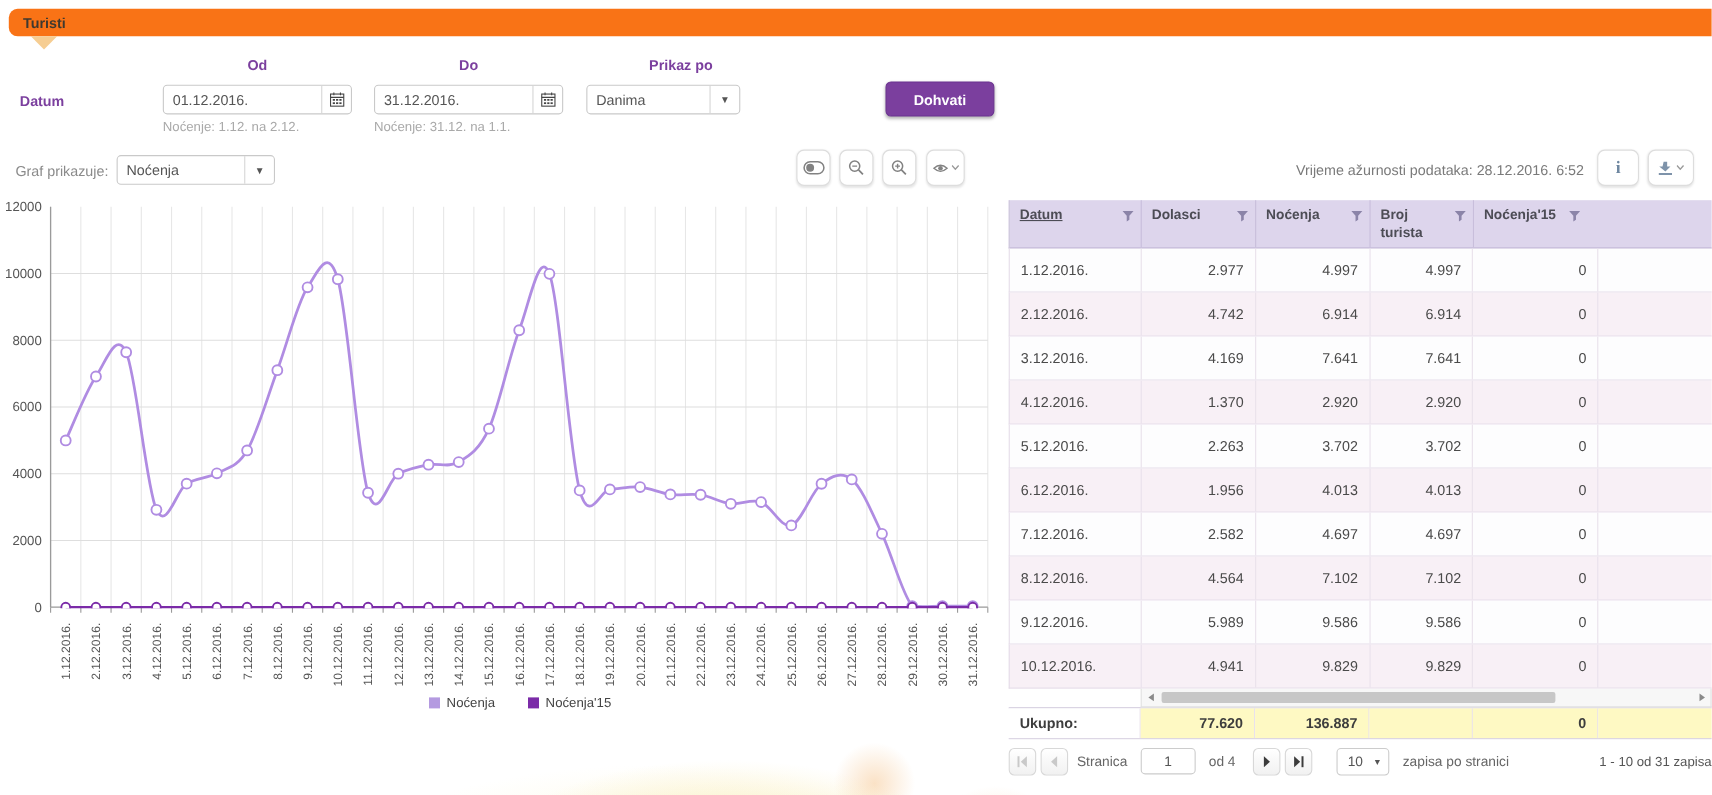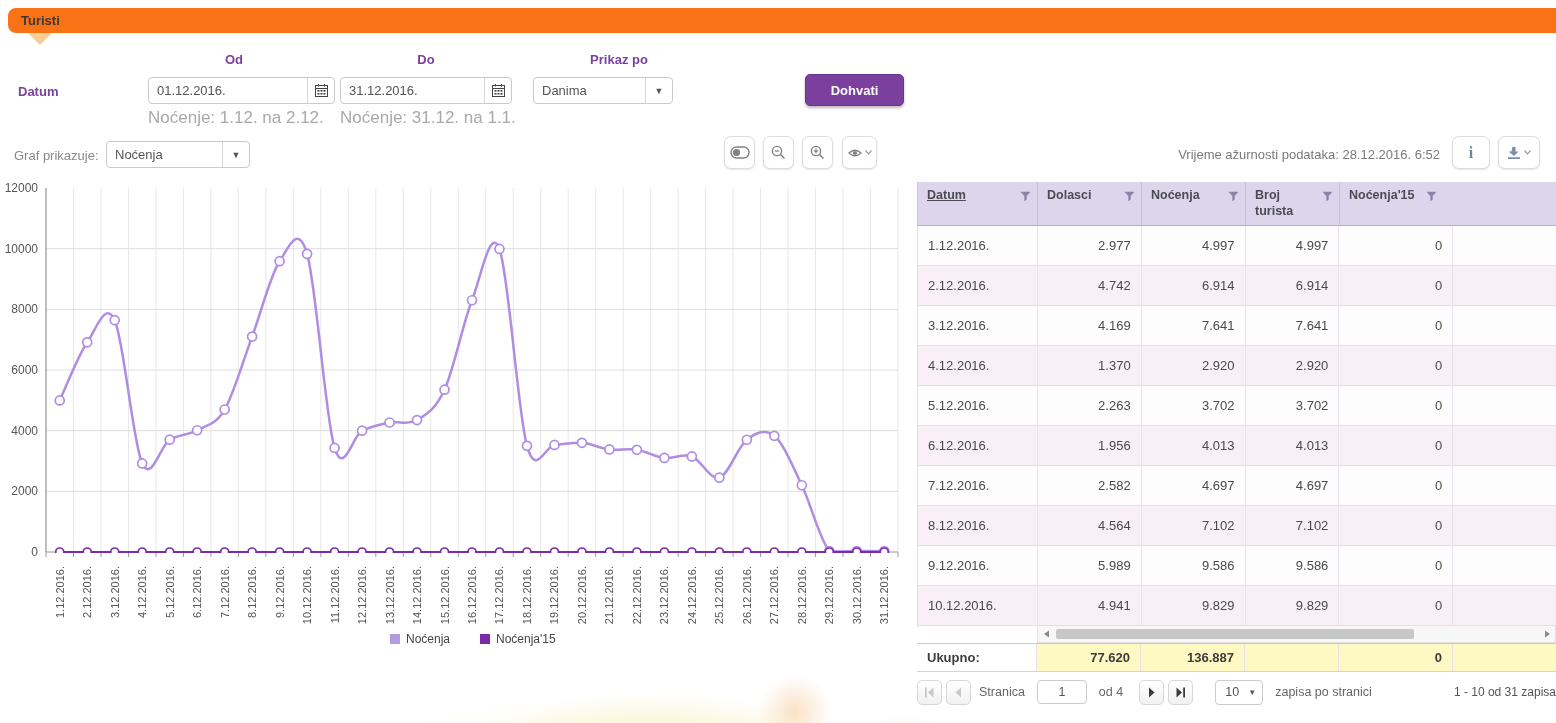--- a/index.html
+++ b/index.html
@@ -16,21 +16,21 @@
       radial-gradient(ellipse 430px 150px at 600px 800px, rgba(250,241,195,.65), rgba(250,241,195,0) 70%);
   }
 
   
   .titlebar { position:absolute; left:8px; top:8px; right:0; height:25px; background:#f97316;
     border-radius:8px 0 0 8px; line-height:25px; padding-left:13px; font-size:13px; font-weight:bold; color:#3e3930; }
   .title-pointer { position:absolute; left:28px; top:33px; width:0; height:0;
     border-left:12px solid transparent; border-right:12px solid transparent; border-top:12px solid #f6cd92; }
 
   .plabel { position:absolute; color:#7b3f9e; font-weight:bold; font-size:13px; }
-  .hint { position:absolute; color:#a9a9a9; font-size:17px; }
+  .hint { position:absolute; color:#a9a9a9; font-size:12px; }
 
   .ctl { position:absolute; height:27px; background:#fff; border:1px solid #c9c9c9; border-radius:4px;
     font-size:13px; color:#555; }
   .ctl input { border:none; outline:none; width:100%; height:100%; padding:0 8px; font-size:13px; color:#555;
     font-family:"Liberation Sans",sans-serif; background:transparent; }
   .ctl .tail { position:absolute; right:0; top:0; width:27px; height:100%; border-left:1px solid #d6d6d6;
     display:flex; align-items:center; justify-content:center; cursor:pointer; }
   .ctl .val { display:block; line-height:25px; padding:0 8px; }
   .arrow-glyph { font-size:9px; color:#555; }
 
@@ -94,21 +94,21 @@
   <div class="titlebar">
     <span>Turisti</span>
   </div>
   <div class="title-pointer"></div>
 
   <div class="plabel" style="left:148px;top:52px;width:172px;text-align:center">Od</div>
   <div class="plabel" style="left:340px;top:52px;width:172px;text-align:center">Do</div>
   <div class="plabel" style="left:533px;top:52px;width:172px;text-align:center">Prikaz po</div>
   <div class="plabel" style="left:18px;top:84px">Datum</div>
 
-  <div class="ctl" style="left:148px;top:77px;width:187px">
+  <div class="ctl" style="left:148px;top:77px;width:172px">
     <input style="padding-right: 32px;" value="01.12.2016.">
     <span class="tail">
       <svg width="15" height="15" viewBox="0 0 15 15">
           <g stroke="#444" fill="none">
         <rect x="1.5" y="2.5" width="12" height="11"></rect>
             <line x1="1.5" y1="5.5" x2="13.5" y2="5.5"></line>
         <line x1="4.5" y1="1" x2="4.5" y2="3.5"></line>
             <line x1="10.5" y1="1" x2="10.5" y2="3.5"></line>
           </g>
         <g fill="#444">

